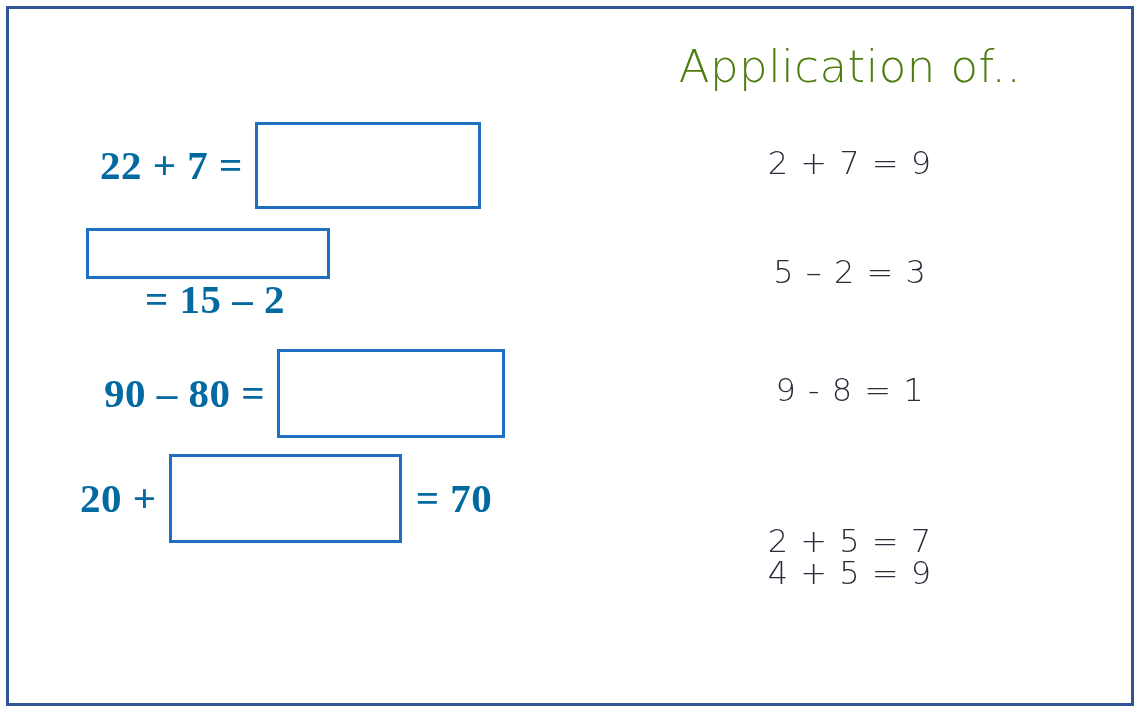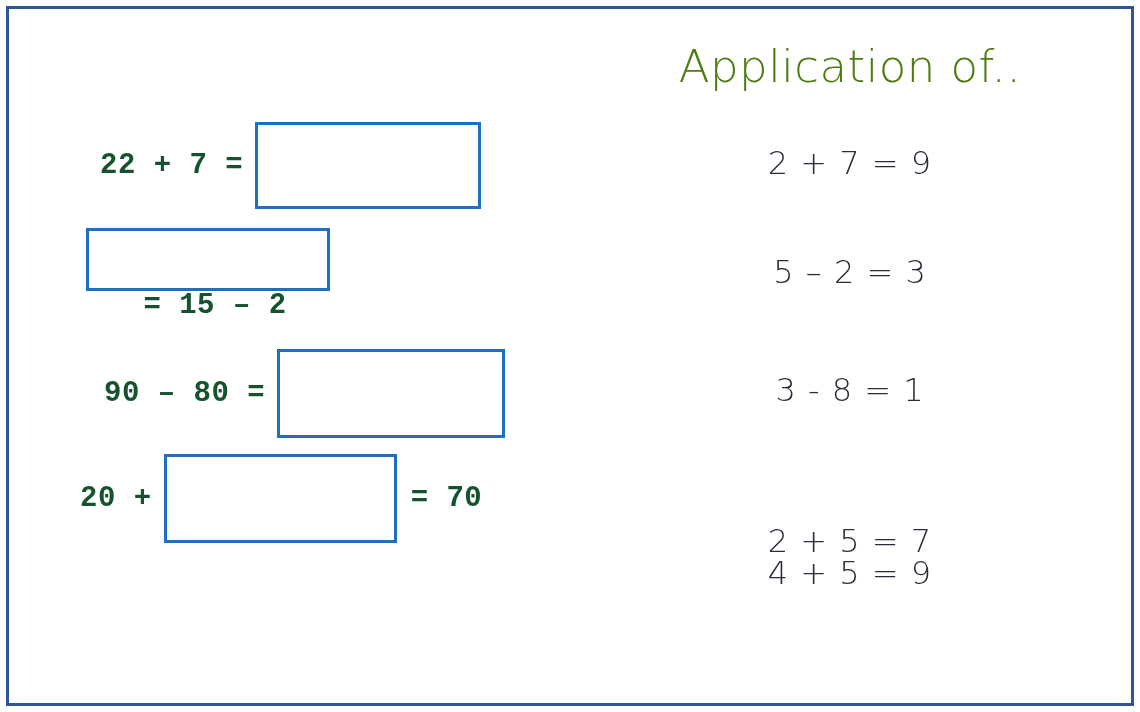--- a/index.html
+++ b/index.html
@@ -42,24 +42,24 @@
     width: 620px;
     height: 712px;
   }
   .eq-row {
     position: absolute;
     display: flex;
     align-items: center;
     white-space: nowrap;
   }
   .eq-text {
-    font-family: Liberation Mono, monospace;
-    font-size: 29px;
+    font-family: Liberation Serif, serif;
+    font-size: 41px;
     font-weight: 700;
-    color: #14532d;
+    color: #0369a1;
     letter-spacing: 0.5px;
     line-height: 1;
   }
   .eq-text.pre { margin-right: 12px; }
   .eq-text.post { margin-left: 14px; }
 
   .answer-box {
     box-sizing: border-box;
     border: 3px solid #1f6fc0;
     background: #ffffff;
@@ -152,19 +152,19 @@
 
 
   </div>
 
   <div id="application">
 
     <div id="application-title">Application of..</div>
 
     <div class="app-row" id="app-row-1">2 + 7 = 9</div>
     <div class="app-row" id="app-row-2">5 – 2 = 3</div>
-    <div class="app-row" id="app-row-3">3 - 8 = 1</div>
+    <div class="app-row" id="app-row-3">9 - 8 = 1</div>
     <div class="app-row" id="app-row-4">2 + 5 = 7</div>
     <div class="app-row" id="app-row-5">4 + 5 = 9</div>
 
   </div>
 
 </div>
 
 </body></html>

